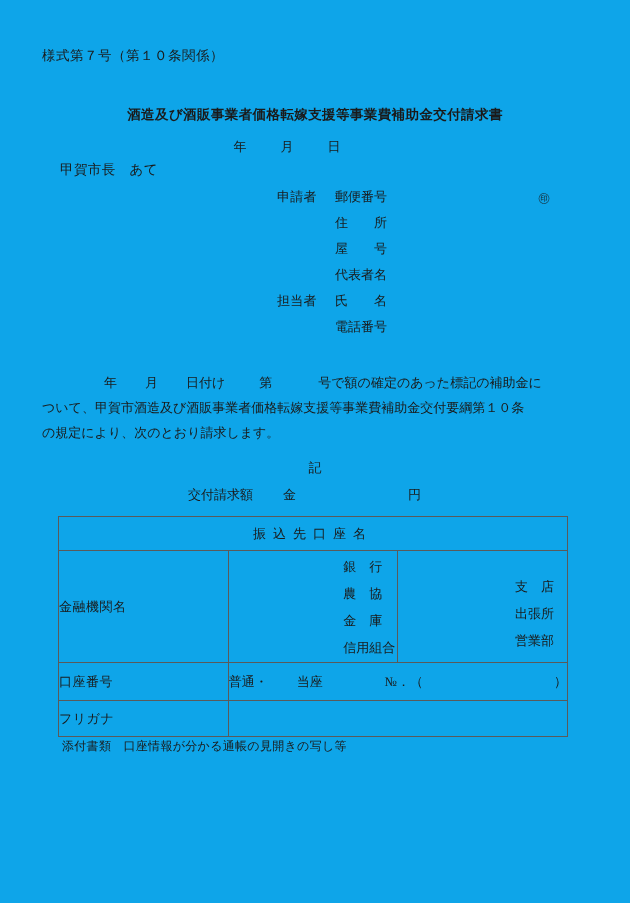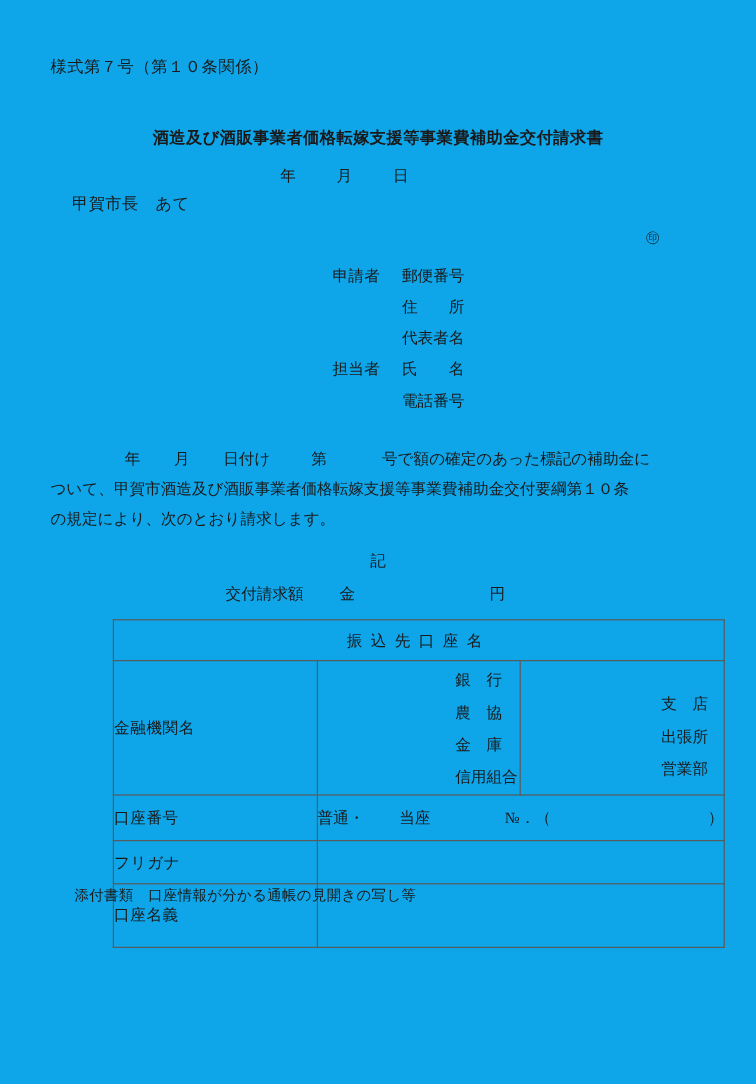--- a/index.html
+++ b/index.html
@@ -76,21 +76,20 @@
   .app-party {
     width: 58px;
     flex: 0 0 58px;
     letter-spacing: 0.3px;
   }
   .app-label {
     width: 56px;
     flex: 0 0 56px;
     display: inline-flex;
     justify-content: space-between;
-    margin-top: 33px;
   }
   .app-label.full { display: block; letter-spacing: 0; }
   .seal {
     position: absolute;
     left: 261px;
     top: 2px;
     font-size: 12px;
   }
 
   
@@ -129,21 +128,20 @@
 
   
   .bank-table {
     position: absolute;
     left: 58px;
     top: 516px;
     width: 510px;
     border-collapse: collapse;
     font-size: 13px;
     table-layout: fixed;
-    margin-left: 36px;
   }
   .bank-table td {
     border: 1px solid #5a5a5a;
     padding: 0;
     vertical-align: middle;
   }
   .cell-pad { padding: 0 10px; }
 
   .hdr-cell {
     height: 33px;
@@ -214,20 +212,24 @@
   <div class="abs addressee">甲賀市長　あて</div>
 
   <div class="applicant-block">
     <div class="app-row">
       <span class="app-party">申請者</span>
       <span class="app-label full">郵便番号</span>
     </div>
     <div class="app-row">
       <span class="app-party"></span>
       <span class="app-label full">住　　所</span>
+    </div>
+    <div class="app-row">
+      <span class="app-party"></span>
+      <span class="app-label full">屋　　号</span>
     </div>
     <div class="app-row">
       <span class="app-party"></span>
       <span class="app-label full">代表者名</span>
       <span class="seal">㊞</span>
     </div>
     <div class="app-row">
       <span class="app-party">担当者</span>
       <span class="app-label full">氏　　名</span>
     </div>
@@ -265,22 +267,18 @@
       </td>
     </tr>
     <tr>
       <td class="label-cell"><span>口座番号</span></td>
       <td class="acct-cell cell-pad" colspan="2"><span>普通</span><span class="a1"><span>・</span></span><span>当座</span><span class="a2"></span><span>№．</span><span>（</span><span></span><span class="acct-paren-close">）</span></td>
     </tr>
     <tr>
       <td class="label-cell"><span>フリガナ</span></td>
       <td class="furi-cell cell-pad" colspan="2"><span></span></td>
     </tr>
-    <tr>
-      <td class="label-cell"><span>口座名義</span></td>
-      <td class="name-cell cell-pad" colspan="2"><span></span></td>
-    </tr>
   </tbody>
     </table>
 
   <div class="abs attach-note">添付書類　口座情報が分かる通帳の見開きの写し等</div>
 
 </div>
 
 </body></html>

